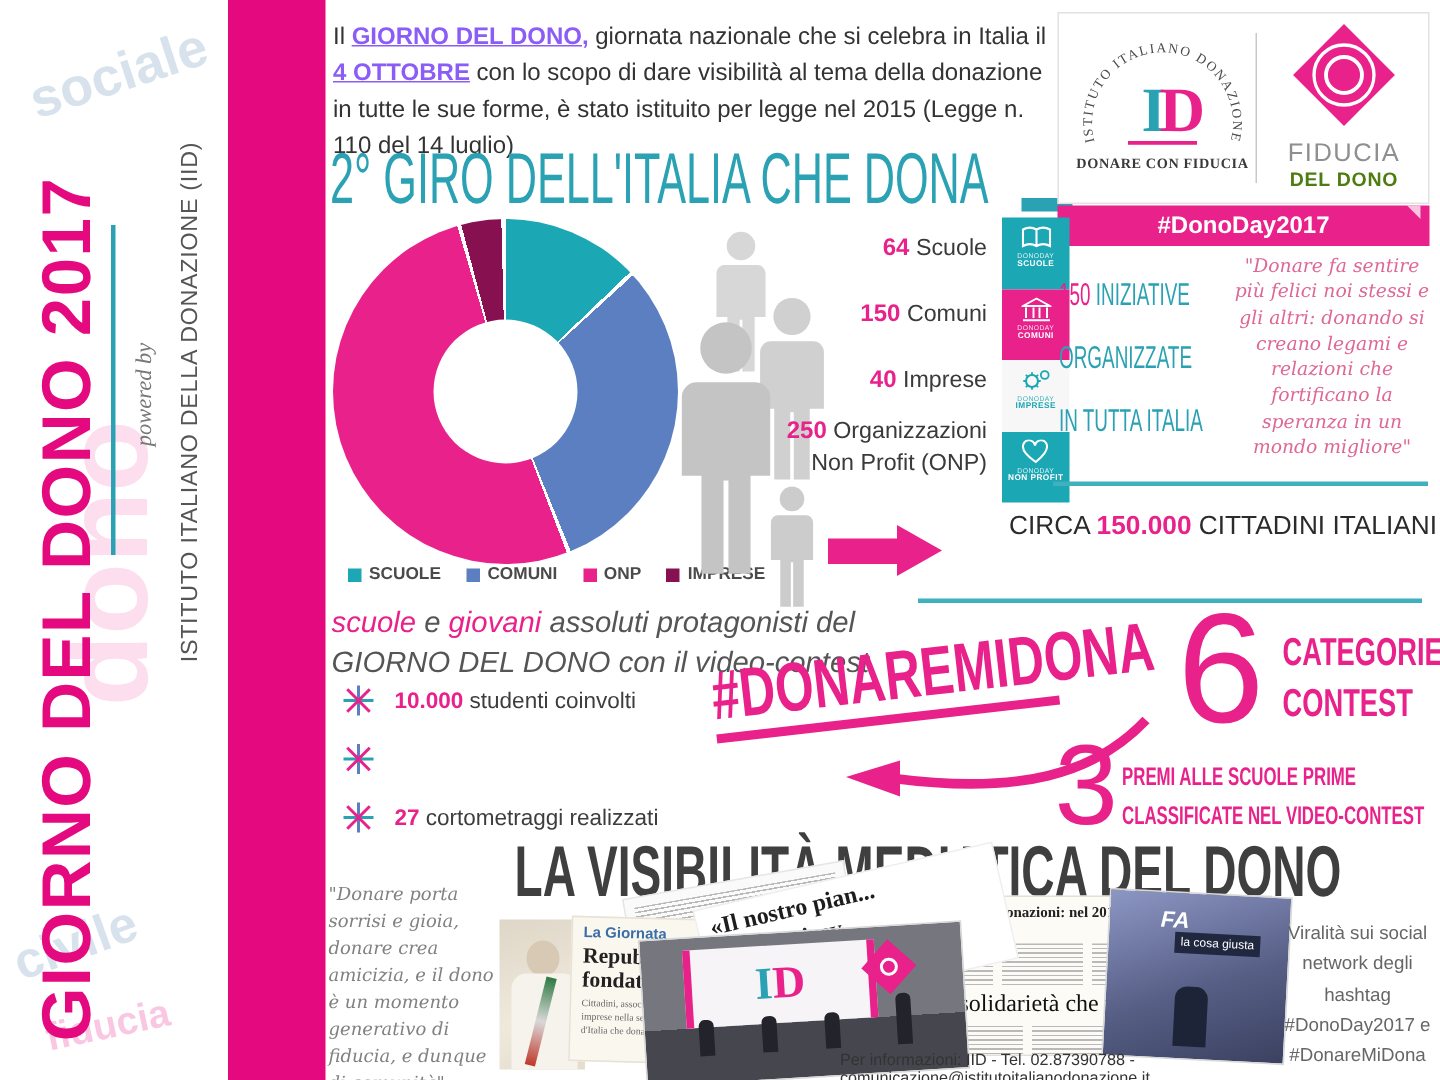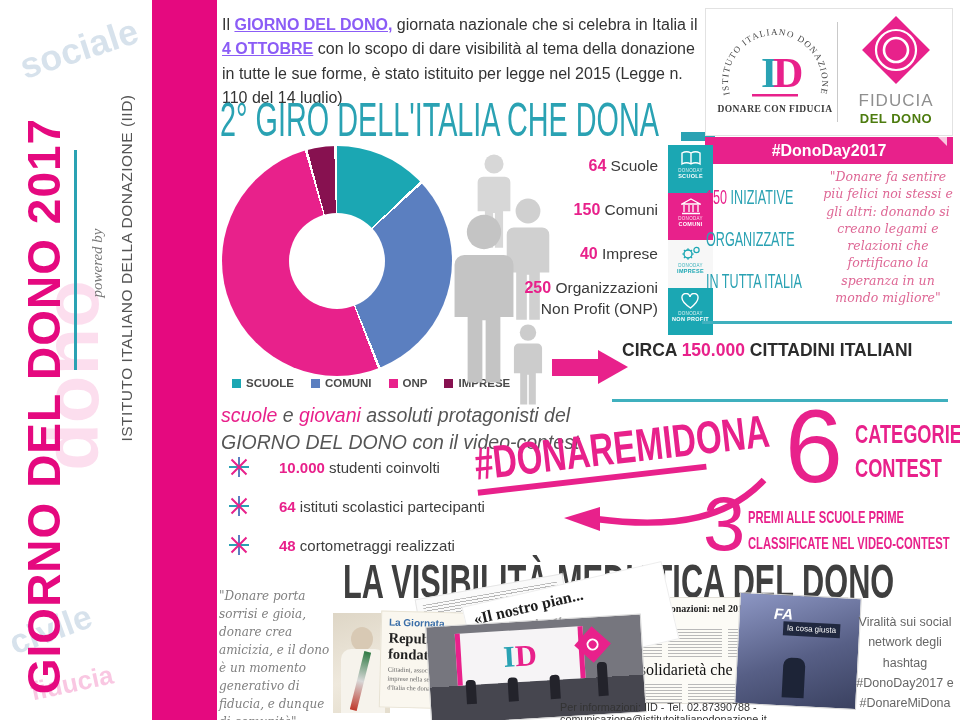--- a/index.html
+++ b/index.html
@@ -63,27 +63,27 @@
   .iniz b{color:#e8218b;font-weight:normal;}
   .popequote{position:absolute;left:818px;top:168px;width:140px;text-align:center;
              font-family:"DejaVu Serif",serif;font-style:italic;font-size:12.5px;line-height:1.38;color:#de6795;}
   .tealline1{position:absolute;left:702px;top:321px;width:250px;height:3px;background:#3fb0be;}
   .tealline2{position:absolute;left:612px;top:399px;width:336px;height:3px;background:#3fb0be;}
 
   
   .arrow-shaft{position:absolute;left:552px;top:359px;width:46px;height:17px;background:#e8218b;}
   .arrow-head{position:absolute;left:598px;top:350px;width:0;height:0;
               border-top:17px solid transparent;border-bottom:17px solid transparent;border-left:30px solid #e8218b;}
-  .reach{position:absolute;left:622px;top:338px;width:336px;text-align:left;font-size:17.5px;font-weight:bold;color:#2b2b2b;line-height:1.45;}
+  .reach{position:absolute;left:622px;top:338px;width:336px;text-align:right;font-size:17.5px;font-weight:normal;color:#2b2b2b;line-height:1.45;}
   .reach b{color:#e8218b;}
 
   
   .protag{position:absolute;left:221px;top:402px;font-style:italic;font-size:19.5px;color:#555;line-height:1.4;}
   .protag i{color:#e8218b;font-style:italic;}
-  .bullet{position:absolute;left:227px;display:flex;align-items:center;gap:28px;font-size:15px;color:#3d3d3d;}
+  .bullet{position:absolute;left:227px;display:flex;align-items:center;gap:12px;font-size:15px;color:#3d3d3d;}
   .bullet b{color:#e8218b;}
 
   
   .hashtag{position:absolute;left:472px;top:441px;transform:rotate(-6.5deg);transform-origin:left top;}
   .hashtag .txt{font-size:46px;font-weight:bold;color:#e8218b;line-height:1;display:block;
                 transform:scaleX(.72);transform-origin:left top;white-space:nowrap;}
   .hashtag .ul{margin-top:3px;width:230px;height:6px;background:#e8218b;}
   .num6{position:absolute;left:785px;top:402px;font-size:104px;color:#e8218b;line-height:.85;}
   .cat{position:absolute;left:855px;top:418px;font-size:26px;color:#e8218b;line-height:1.3;font-weight:bold;
        transform:scaleX(.7);transform-origin:left top;white-space:nowrap;}
@@ -273,29 +273,28 @@
         <path d="M4.5 4.5 l15 15 M4.5 19.5 l15 -15" stroke="#e8218b" stroke-width="2"></path>
       </svg>
     <span><b>10.000</b><span> studenti coinvolti</span></span>
   </div>
   <div class="bullet" style="top:494px;">
     <svg width="24" height="24" viewBox="0 0 24 24">
         <path d="M2 12 h20" stroke="#2aa2b3" stroke-width="2"></path>
         <path d="M12 2 v20" stroke="#5b7fc0" stroke-width="2"></path>
         <path d="M4.5 4.5 l15 15 M4.5 19.5 l15 -15" stroke="#e8218b" stroke-width="2"></path>
       </svg>
-    <span><b>64</b><span> istituti scolastici partecipanti</span></span>
   </div>
   <div class="bullet" style="top:533px;">
     <svg width="24" height="24" viewBox="0 0 24 24">
         <path d="M2 12 h20" stroke="#2aa2b3" stroke-width="2"></path>
         <path d="M12 2 v20" stroke="#5b7fc0" stroke-width="2"></path>
         <path d="M4.5 4.5 l15 15 M4.5 19.5 l15 -15" stroke="#e8218b" stroke-width="2"></path>
       </svg>
-    <span><b>48</b><span> cortometraggi realizzati</span></span>
+    <span><b>27</b><span> cortometraggi realizzati</span></span>
   </div>
 
   <div class="hashtag">
     <span class="txt">#DONAREMIDONA</span>
     <div class="ul"></div>
   </div>
   <svg class="abs" style="left:552px;top:476px;z-index:3;" width="218" height="66" viewBox="0 0 218 66">
     <path d="M212 4 C 178 40, 128 54, 44 43" fill="none" stroke="#e8218b" stroke-width="6.5"></path>
     <polygon points="48,31 12,42 48,55" fill="#e8218b"></polygon>
   </svg>

